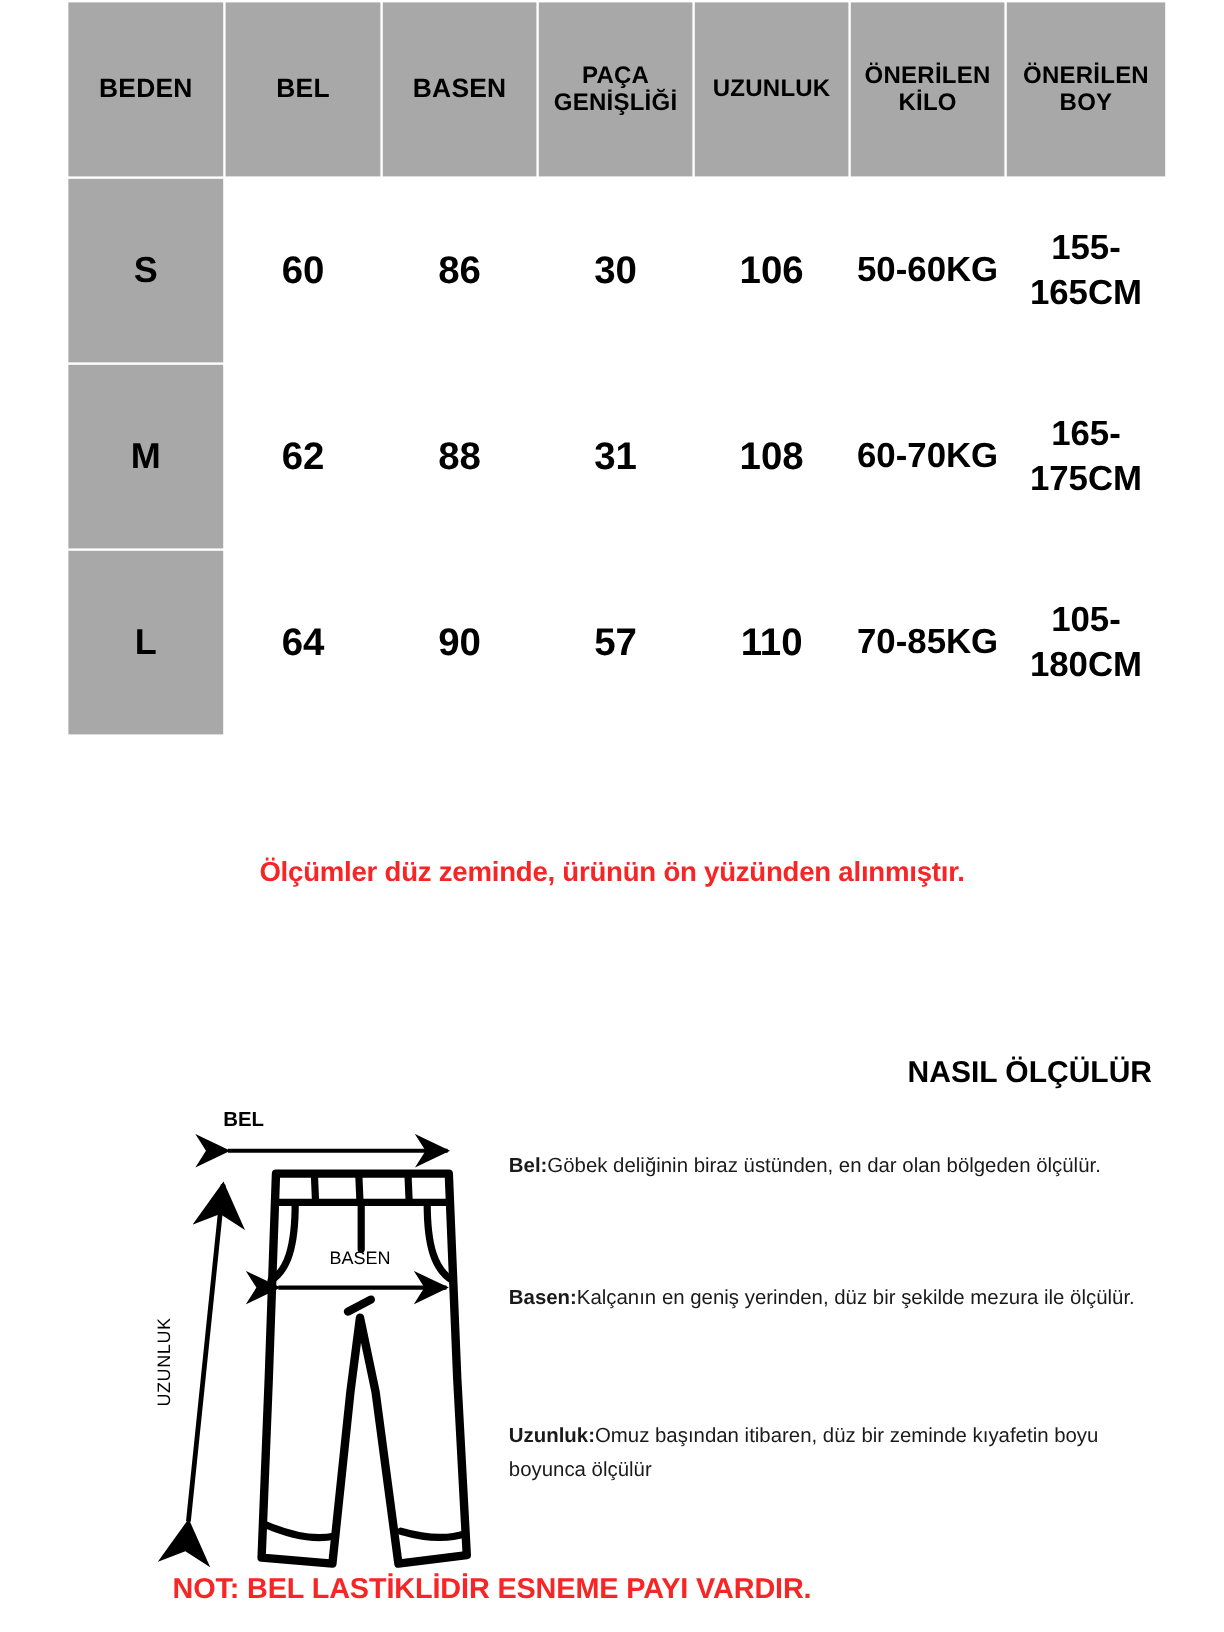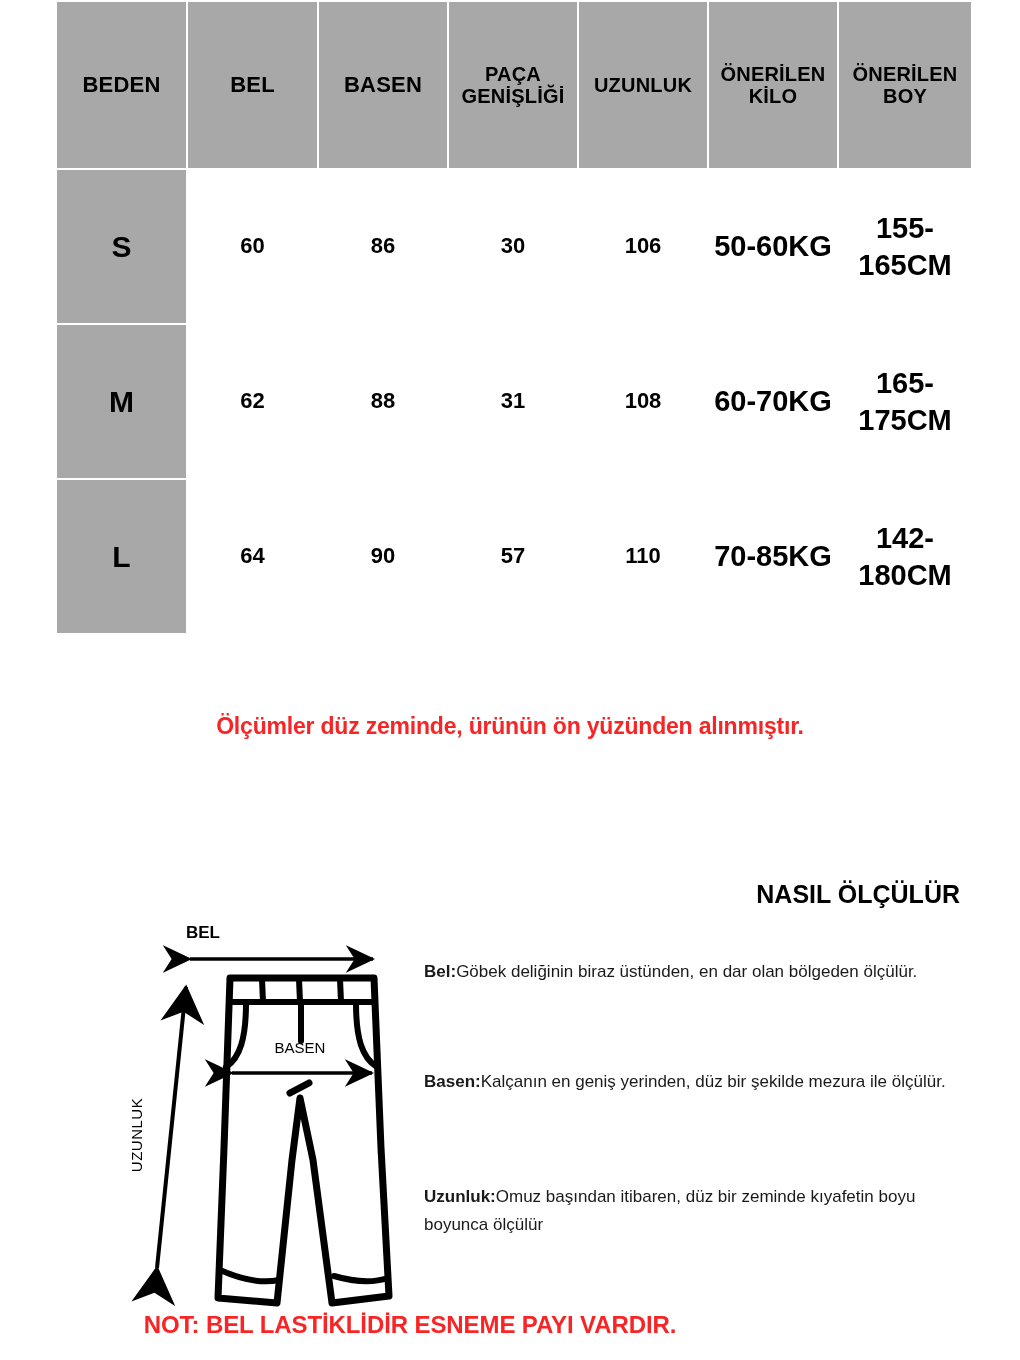--- a/index.html
+++ b/index.html
@@ -29,31 +29,31 @@
   .size-table th {
     padding: 0;
     text-align: center;
     vertical-align: middle;
     font-weight: bold;
     color: #000000;
     line-height: 1.12;
   }
   .size-table thead th {
     background: #a8a8a8;
-    height: 166px;
+    height: 145px;
     font-size: 22px;
     letter-spacing: 0.2px;
   }
   .size-table thead th.small-head {
     font-size: 20px;
   }
   .size-table tbody td {
     background: #ffffff;
     height: 153px;
-    font-size: 22px;
+    font-size: 32px;
   }
   .size-table tbody td.size-cell {
     background: #a8a8a8;
     font-size: 30px;
   }
   .size-table tbody td.two-line {
     font-size: 29px;
     line-height: 1.25;
   }
 
@@ -171,21 +171,21 @@
       <td class="two-line">60-70KG</td>
       <td class="two-line">165-175CM</td>
     </tr>
     <tr>
       <td class="size-cell">L</td>
       <td>64</td>
       <td>90</td>
       <td>57</td>
       <td>110</td>
       <td class="two-line">70-85KG</td>
-      <td class="two-line">142-180CM</td>
+      <td class="two-line">105-180CM</td>
     </tr>
   </tbody>
 </table>
 
 <div class="red-notice">
   <span>Ölçümler düz zeminde, ürünün ön yüzünden alınmıştır.</span>
 </div>
 
 <div class="how-title">NASIL ÖLÇÜLÜR</div>
 

